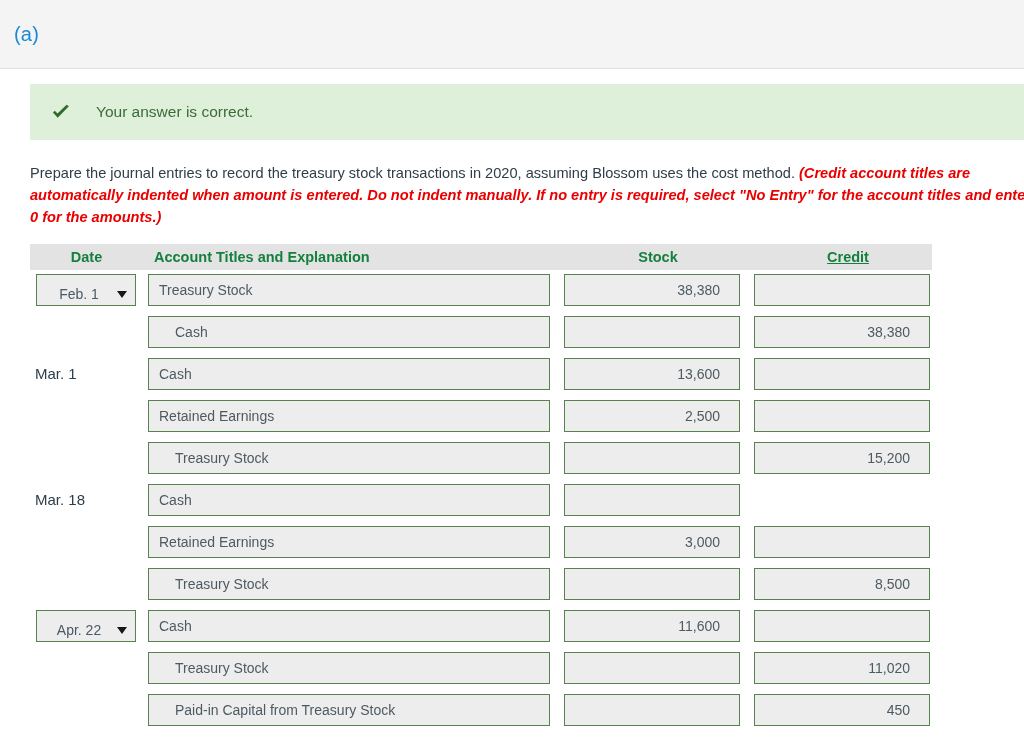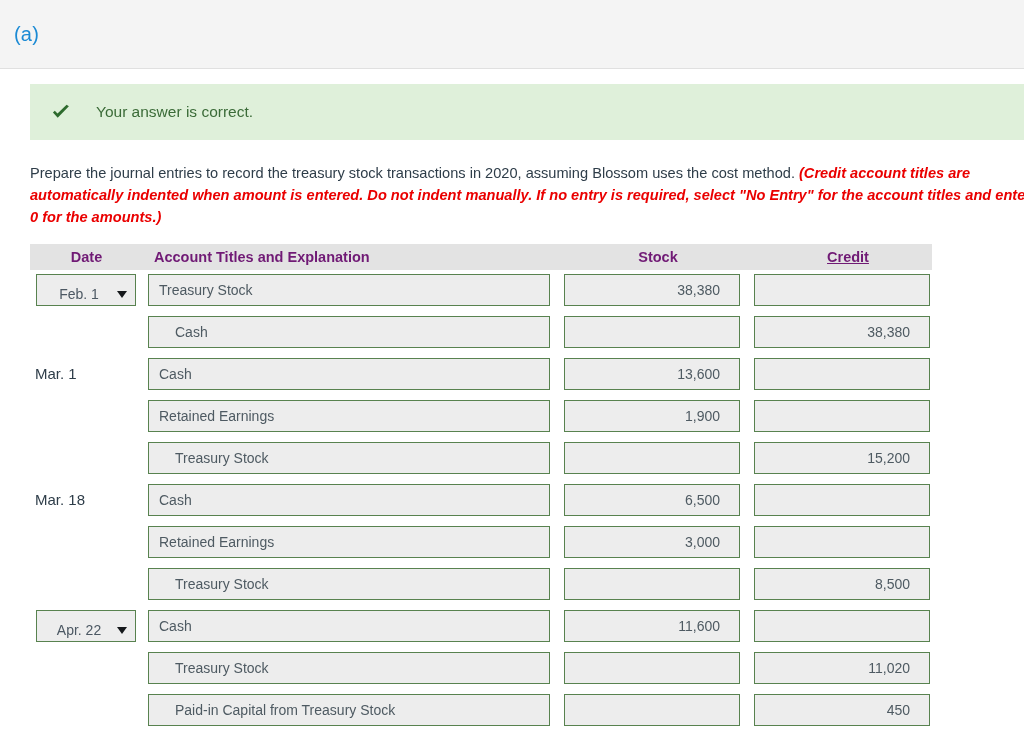--- a/index.html
+++ b/index.html
@@ -92,21 +92,21 @@
     align-items: center;
   }
   .col-date   { width: 113px; flex: 0 0 113px; }
   .col-acct   { width: 402px; flex: 0 0 402px; margin-left: 5px; }
   .col-debit  { width: 176px; flex: 0 0 176px; margin-left: 14px; }
   .col-credit { width: 176px; flex: 0 0 176px; margin-left: 14px; }
 
   .hcell {
     font-weight: bold;
     font-size: 14.5px;
-    color: #701a75;
+    color: #15803d;
     line-height: 26px;
   }
   .hcell.date   { text-align: center; }
   .hcell.acct   { text-align: left; padding-left: 6px; }
   .hcell.debit  { text-align: center; }
   .hcell.credit { text-align: center; text-decoration: underline; }
 
   
   .field {
     box-sizing: border-box;
@@ -216,33 +216,32 @@
       </div>
       <div class="jrow">
         <div class="col-date"><span class="date-text">Mar. 1</span></div>
         <div class="col-acct field acct">Cash</div>
         <div class="col-debit field amount">13,600</div>
         <div class="col-credit field amount empty"></div>
       </div>
       <div class="jrow">
         <div class="col-date"><span class="date-blank"></span></div>
         <div class="col-acct field acct">Retained Earnings</div>
-        <div class="col-debit field amount">1,900</div>
+        <div class="col-debit field amount">2,500</div>
         <div class="col-credit field amount empty"></div>
       </div>
       <div class="jrow">
         <div class="col-date"><span class="date-blank"></span></div>
         <div class="col-acct field acct indented">Treasury Stock</div>
         <div class="col-debit field amount empty"></div>
         <div class="col-credit field amount">15,200</div>
       </div>
       <div class="jrow">
         <div class="col-date"><span class="date-text">Mar. 18</span></div>
         <div class="col-acct field acct">Cash</div>
-        <div class="col-debit field amount">6,500</div>
         <div class="col-credit field amount empty"></div>
       </div>
       <div class="jrow">
         <div class="col-date"><span class="date-blank"></span></div>
         <div class="col-acct field acct">Retained Earnings</div>
         <div class="col-debit field amount">3,000</div>
         <div class="col-credit field amount empty"></div>
       </div>
       <div class="jrow">
         <div class="col-date"><span class="date-blank"></span></div>

